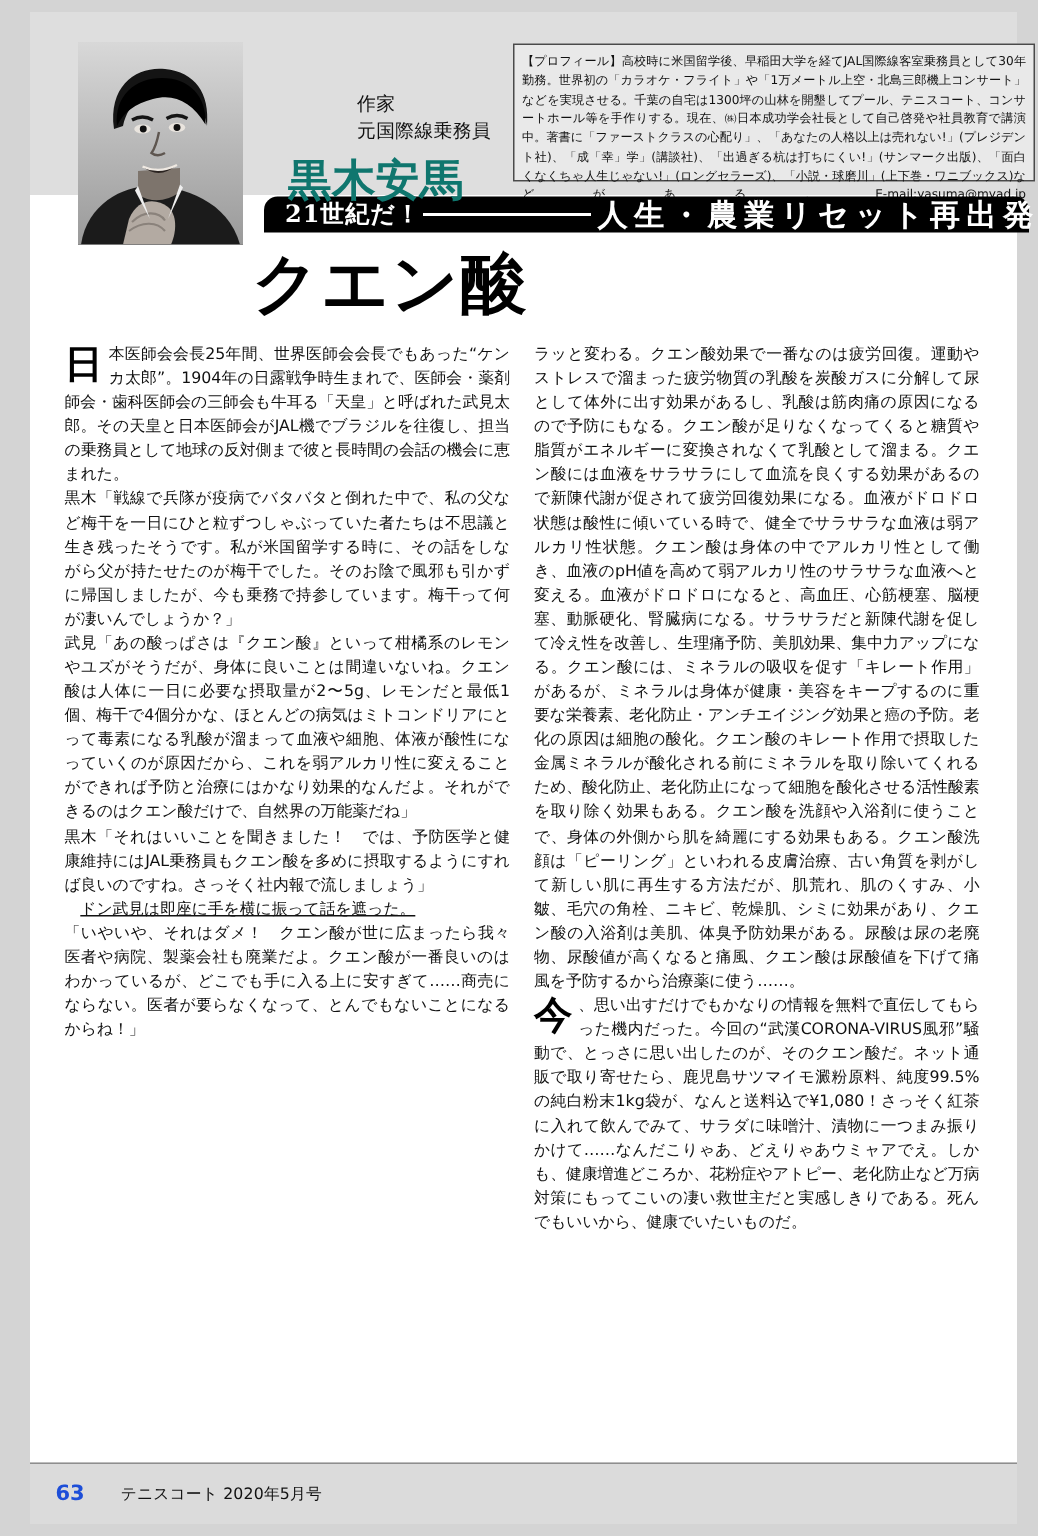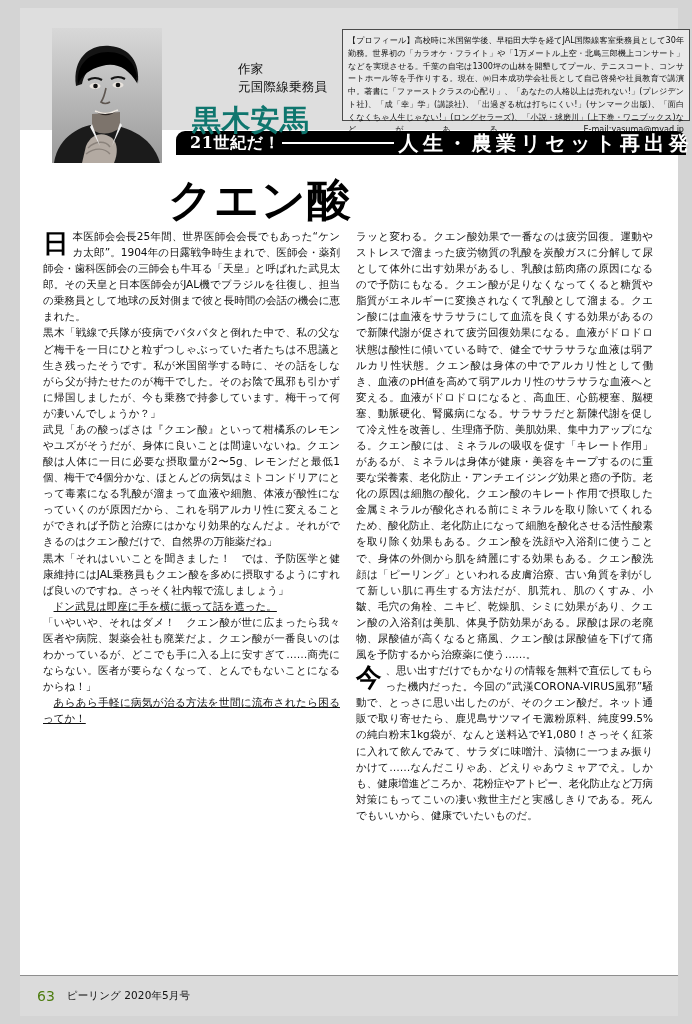--- a/index.html
+++ b/index.html
@@ -155,21 +155,21 @@
     letter-spacing: -0.04em;
     margin-left: 5px;
     vertical-align: middle;
     font-family: "Liberation Sans", sans-serif;
   }
 
   
   .title {
     position: absolute;
     left: 168px;
-    top: 177px;
+    top: 167px;
     font-size: 44px;
     font-weight: bold;
     letter-spacing: .03em;
     color: #000;
     font-family: "DejaVu Sans", sans-serif;
     z-index: 3;
     line-height: 1.05;
     text-align: right;
   }
 
@@ -220,24 +220,24 @@
     height: 41px;
     background: #dbdbdb;
     display: flex;
     align-items: center;
     padding-left: 17px;
     box-sizing: border-box;
     border-top: 1px solid #8e8e8e;
   }
   .page-num {
     font-size: 14px;
-    font-weight: normal;
-    color: #4d7c0f;
-    font-family: "DejaVu Sans", sans-serif;
-    margin-right: 12px;
+    font-weight: bold;
+    color: #1d4ed8;
+    font-family: "DejaVu Sans", sans-serif;
+    margin-right: 24px;
   }
   .footer-title {
     font-size: 10.5px;
     color: #111;
     font-family: "DejaVu Sans", sans-serif;
     letter-spacing: .01em;
   }
 </style>
 </head>
 <body>
@@ -316,27 +316,26 @@
 
   <div class="columns">
 
     <div class="col">
       <p class="dropcap-para"><span class="dropcap">日</span><span>本医師会会長25年間、世界医師会会長でもあった“ケンカ太郎”。1904年の日露戦争時生まれで、医師会・薬剤師会・歯科医師会の三師会も牛耳る「天皇」と呼ばれた武見太郎。その天皇と日本医師会がJAL機でブラジルを往復し、担当の乗務員として地球の反対側まで彼と長時間の会話の機会に恵まれた。</span></p>
       <p>黒木「戦線で兵隊が疫病でバタバタと倒れた中で、私の父など梅干を一日にひと粒ずつしゃぶっていた者たちは不思議と生き残ったそうです。私が米国留学する時に、その話をしながら父が持たせたのが梅干でした。そのお陰で風邪も引かずに帰国しましたが、今も乗務で持参しています。梅干って何が凄いんでしょうか？」</p>
       <p>武見「あの酸っぱさは『クエン酸』といって柑橘系のレモンやユズがそうだが、身体に良いことは間違いないね。クエン酸は人体に一日に必要な摂取量が2〜5g、レモンだと最低1個、梅干で4個分かな、ほとんどの病気はミトコンドリアにとって毒素になる乳酸が溜まって血液や細胞、体液が酸性になっていくのが原因だから、これを弱アルカリ性に変えることができれば予防と治療にはかなり効果的なんだよ。それができるのはクエン酸だけで、自然界の万能薬だね」</p>
       <p>黒木「それはいいことを聞きました！　では、予防医学と健康維持にはJAL乗務員もクエン酸を多めに摂取するようにすれば良いのですね。さっそく社内報で流しましょう」</p>
       <p class="ind">ドン武見は即座に手を横に振って話を遮った。</p>
       <p>「いやいや、それはダメ！　クエン酸が世に広まったら我々医者や病院、製薬会社も廃業だよ。クエン酸が一番良いのはわかっているが、どこでも手に入る上に安すぎて……商売にならない。医者が要らなくなって、とんでもないことになるからね！」</p>
-      <p class="ind">あらあら手軽に病気が治る方法を世間に流布されたら困るってか！</p>
     </div>
 
     <div class="col">
       <p>ラッと変わる。クエン酸効果で一番なのは疲労回復。運動やストレスで溜まった疲労物質の乳酸を炭酸ガスに分解して尿として体外に出す効果があるし、乳酸は筋肉痛の原因になるので予防にもなる。クエン酸が足りなくなってくると糖質や脂質がエネルギーに変換されなくて乳酸として溜まる。クエン酸には血液をサラサラにして血流を良くする効果があるので新陳代謝が促されて疲労回復効果になる。血液がドロドロ状態は酸性に傾いている時で、健全でサラサラな血液は弱アルカリ性状態。クエン酸は身体の中でアルカリ性として働き、血液のpH値を高めて弱アルカリ性のサラサラな血液へと変える。血液がドロドロになると、高血圧、心筋梗塞、脳梗塞、動脈硬化、腎臓病になる。サラサラだと新陳代謝を促して冷え性を改善し、生理痛予防、美肌効果、集中力アップになる。クエン酸には、ミネラルの吸収を促す「キレート作用」があるが、ミネラルは身体が健康・美容をキープするのに重要な栄養素、老化防止・アンチエイジング効果と癌の予防。老化の原因は細胞の酸化。クエン酸のキレート作用で摂取した金属ミネラルが酸化される前にミネラルを取り除いてくれるため、酸化防止、老化防止になって細胞を酸化させる活性酸素を取り除く効果もある。クエン酸を洗顔や入浴剤に使うことで、身体の外側から肌を綺麗にする効果もある。クエン酸洗顔は「ピーリング」といわれる皮膚治療、古い角質を剥がして新しい肌に再生する方法だが、肌荒れ、肌のくすみ、小皺、毛穴の角栓、ニキビ、乾燥肌、シミに効果があり、クエン酸の入浴剤は美肌、体臭予防効果がある。尿酸は尿の老廃物、尿酸値が高くなると痛風、クエン酸は尿酸値を下げて痛風を予防するから治療薬に使う……。</p>
       <p class="dropcap-para"><span class="dropcap">今</span><span>、思い出すだけでもかなりの情報を無料で直伝してもらった機内だった。今回の“武漢CORONA-VIRUS風邪”騒動で、とっさに思い出したのが、そのクエン酸だ。ネット通販で取り寄せたら、鹿児島サツマイモ澱粉原料、純度99.5%の純白粉末1kg袋が、なんと送料込で¥1,080！さっそく紅茶に入れて飲んでみて、サラダに味噌汁、漬物に一つまみ振りかけて……なんだこりゃあ、どえりゃあウミャアでえ。しかも、健康増進どころか、花粉症やアトピー、老化防止など万病対策にもってこいの凄い救世主だと実感しきりである。死んでもいいから、健康でいたいものだ。</span></p>
     </div>
   </div>
 
   <div class="footer">
     <span class="page-num">63</span>
-    <span class="footer-title">ピーリング 2020年5月号</span>
+    <span class="footer-title">テニスコート 2020年5月号</span>
   </div>
 
 </div>
 
 </body></html>

